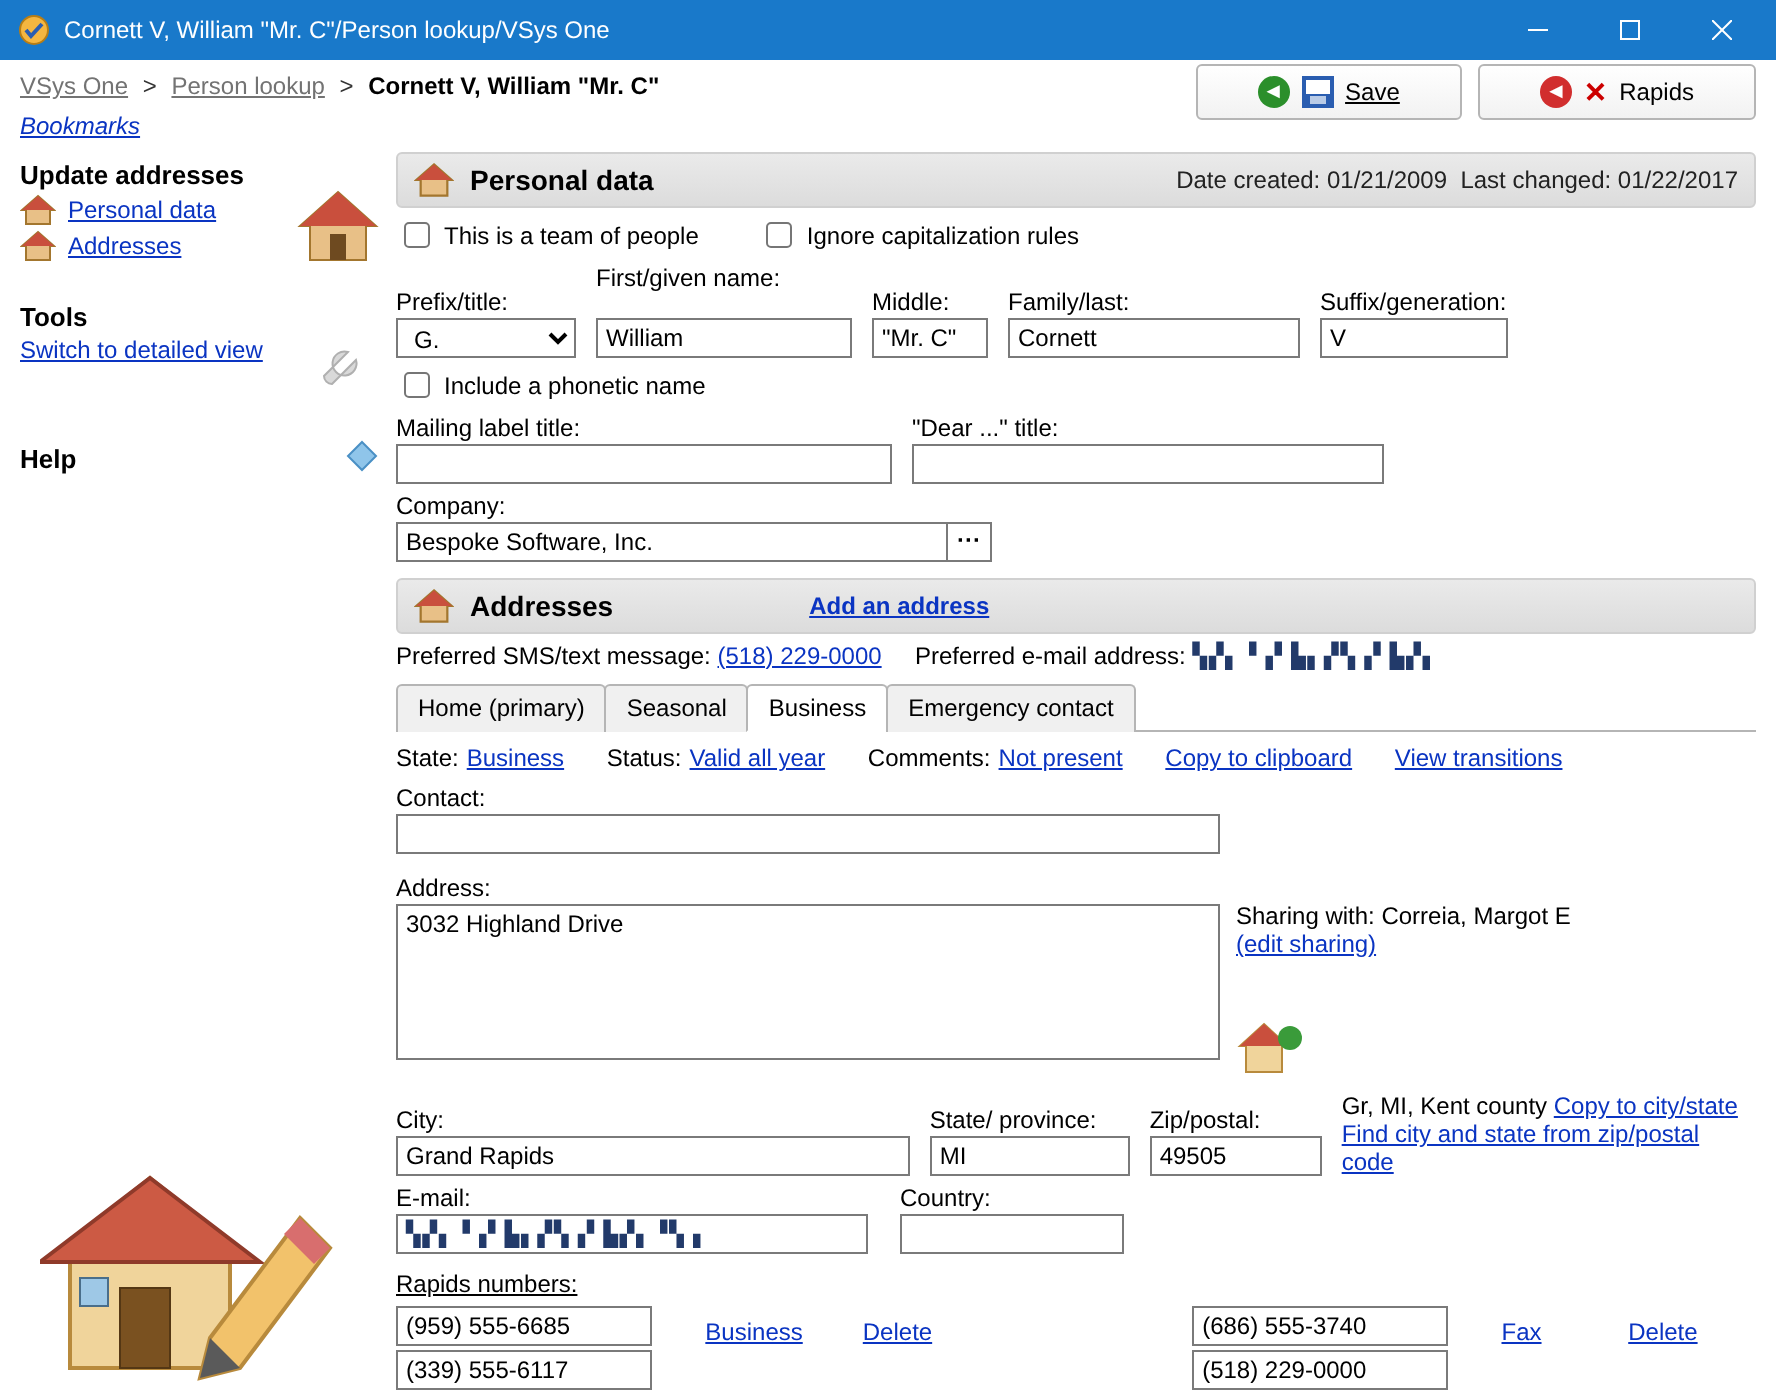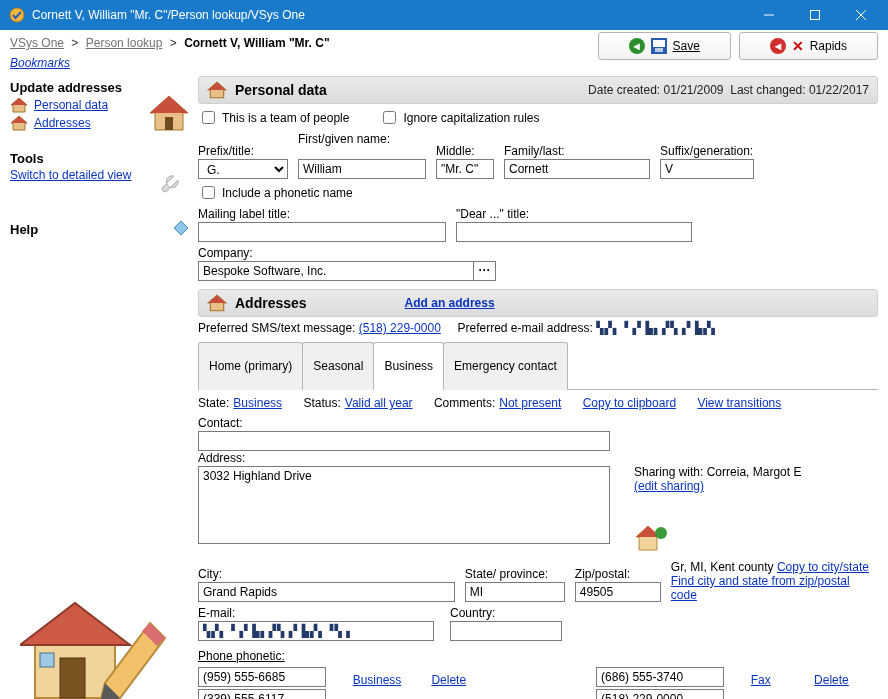--- a/index.html
+++ b/index.html
@@ -29,21 +29,21 @@
   .row { display:flex; gap:10px; margin:4px 0; align-items:flex-end; }
   .col { display:flex; flex-direction:column; }
   label { margin-bottom:1px; }
   input[type="text"], select, textarea { font-family:inherit; font-size:12px; border:1px solid #7a7a7a; padding:2px 4px; background:#fff; }
   input[type="text"] { height:20px; }
   select { height:20px; }
   textarea { resize:none; }
   .chk { display:flex; align-items:center; gap:4px; }
   .chk input { width:13px; height:13px; }
   .tabs { display:flex; border-bottom:1px solid #b5b5b5; margin-top:6px; }
-  .tab { padding:16px 10px; border:1px solid #b5b5b5; border-bottom:none; margin-right:-1px; background:#f0f0f0; border-top-left-radius:3px; border-top-right-radius:3px; position:relative; top:1px; }
+  .tab { padding:4px 10px; border:1px solid #b5b5b5; border-bottom:none; margin-right:-1px; background:#f0f0f0; border-top-left-radius:3px; border-top-right-radius:3px; position:relative; top:1px; }
   .tab.active { background:#fff; border-bottom:1px solid #fff; }
   .subinfo { margin:6px 0; }
   .subinfo span.lbl { margin-right:4px; }
   .subinfo .grp { display:inline-block; margin-right:18px; }
   .hsvg { display:inline-flex; }
   .smallicon { width:18px; height:18px; display:inline-flex; align-items:center; justify-content:center; font-size:14px; line-height:1; }
   .circlebtn { width:16px; height:16px; border-radius:50%; background:#2b8f2b; display:inline-flex; align-items:center; justify-content:center; color:#fff; font-size:11px; }
   .redcircle { width:16px; height:16px; border-radius:50%; background:#d12e2e; display:inline-flex; align-items:center; justify-content:center; color:#fff; font-size:11px; font-weight:bold; }
   .x-red { color:#c00; font-weight:bold; font-size:14px; }
   .disk { width:16px; height:16px; background:#2a5db0; display:inline-block; position:relative; }
@@ -292,21 +292,21 @@
       <span class="grp"><span class="lbl">Comments:</span><a href="#" class="link">Not present</a></span>
       <span class="grp"><a href="#" class="link">Copy to clipboard</a></span>
       <span class="grp"><a href="#" class="link">View transitions</a></span>
     </div>
 
     <div class="col" style="width:412px">
       <label>Contact:</label>
       <input type="text" style="">
     </div>
 
-    <div style="display:flex; gap:24px; align-items:flex-start; margin-top:0">
+    <div style="display:flex; gap:8px; align-items:flex-start; margin-top:10px">
       <div class="col" style="width:412px">
         <label>Address:</label>
         <textarea style="height: 78px;">3032 Highland Drive</textarea>
       </div>
       <div style="padding-top:14px">
         <div>Sharing with: Correia, Margot E</div>
         <a href="#" class="link">(edit sharing)</a>
         <div style="margin-top:30px">
           <svg width="34" height="30" viewBox="0 0 34 30">
               <polygon points="14,3 26,14 23,14 23,27 5,27 5,14 2,14" fill="#f0d49b" stroke="#b88a3c"></polygon>
@@ -341,21 +341,21 @@
           <label>E-mail:</label>
         <div style="border:1px solid #7a7a7a; height:20px; padding:2px 4px; overflow:hidden"><span class="redact">▚▞▖▝▗▘▙▖▞▚▗▘▙▞▖▝▚▗</span></div>
       </div>
       <div class="col" style="width:112px; margin-left:6px">
           <label>Country:</label>
           <input type="text" style="">
         </div>
     </div>
 
     <div style="margin-top:8px">
-      <span style="text-decoration:underline">Phone phonetic:</span>
+      <span style="text-decoration:underline">Rapids numbers:</span>
       <div style="display:flex; gap:40px; margin-top:2px">
         <div>
           <div class="row" style="margin:2px 0"><input type="text" style="width: 128px;" value="(959) 555-6685">&nbsp;&nbsp;<a href="#" class="link">Business</a>&nbsp;&nbsp;&nbsp;<a href="#" class="link">Delete</a></div>
           <div class="row" style="margin:2px 0"><input type="text" style="width: 128px;" value="(339) 555-6117">&nbsp;&nbsp;&nbsp;&nbsp;&nbsp;&nbsp;&nbsp;</div>
         </div>
         <div style="margin-left:90px">
           <div class="row" style="margin:2px 0"><input type="text" style="width: 128px;" value="(686) 555-3740">&nbsp;&nbsp;<a href="#" class="link">Fax</a>&nbsp;&nbsp;&nbsp;&nbsp;&nbsp;&nbsp;&nbsp;<a href="#" class="link">Delete</a></div>
           <div class="row" style="margin:2px 0"><input type="text" style="width: 128px;" value="(518) 229-0000">&nbsp;&nbsp;&nbsp;&nbsp;&nbsp;</div>
         </div>
       </div>

